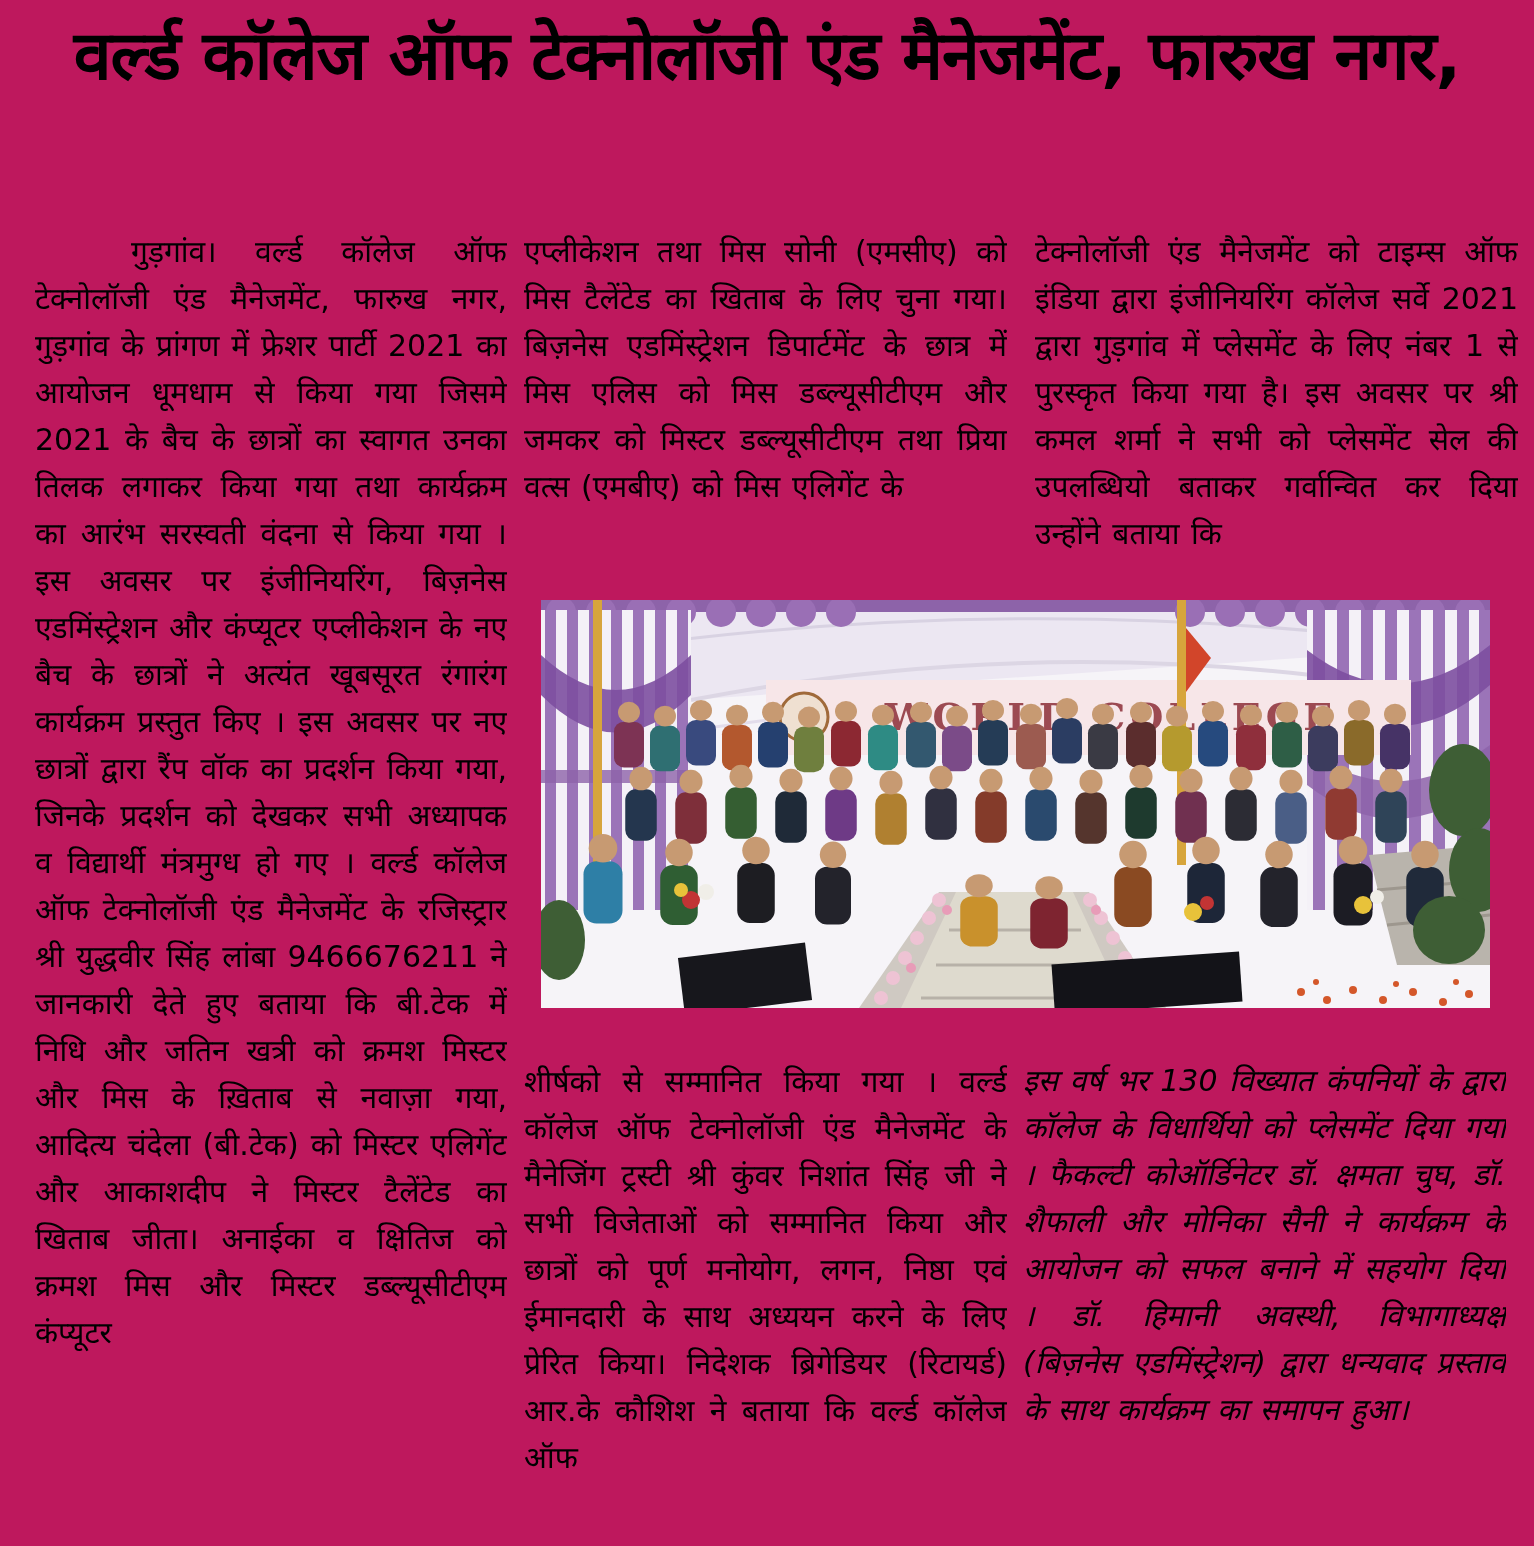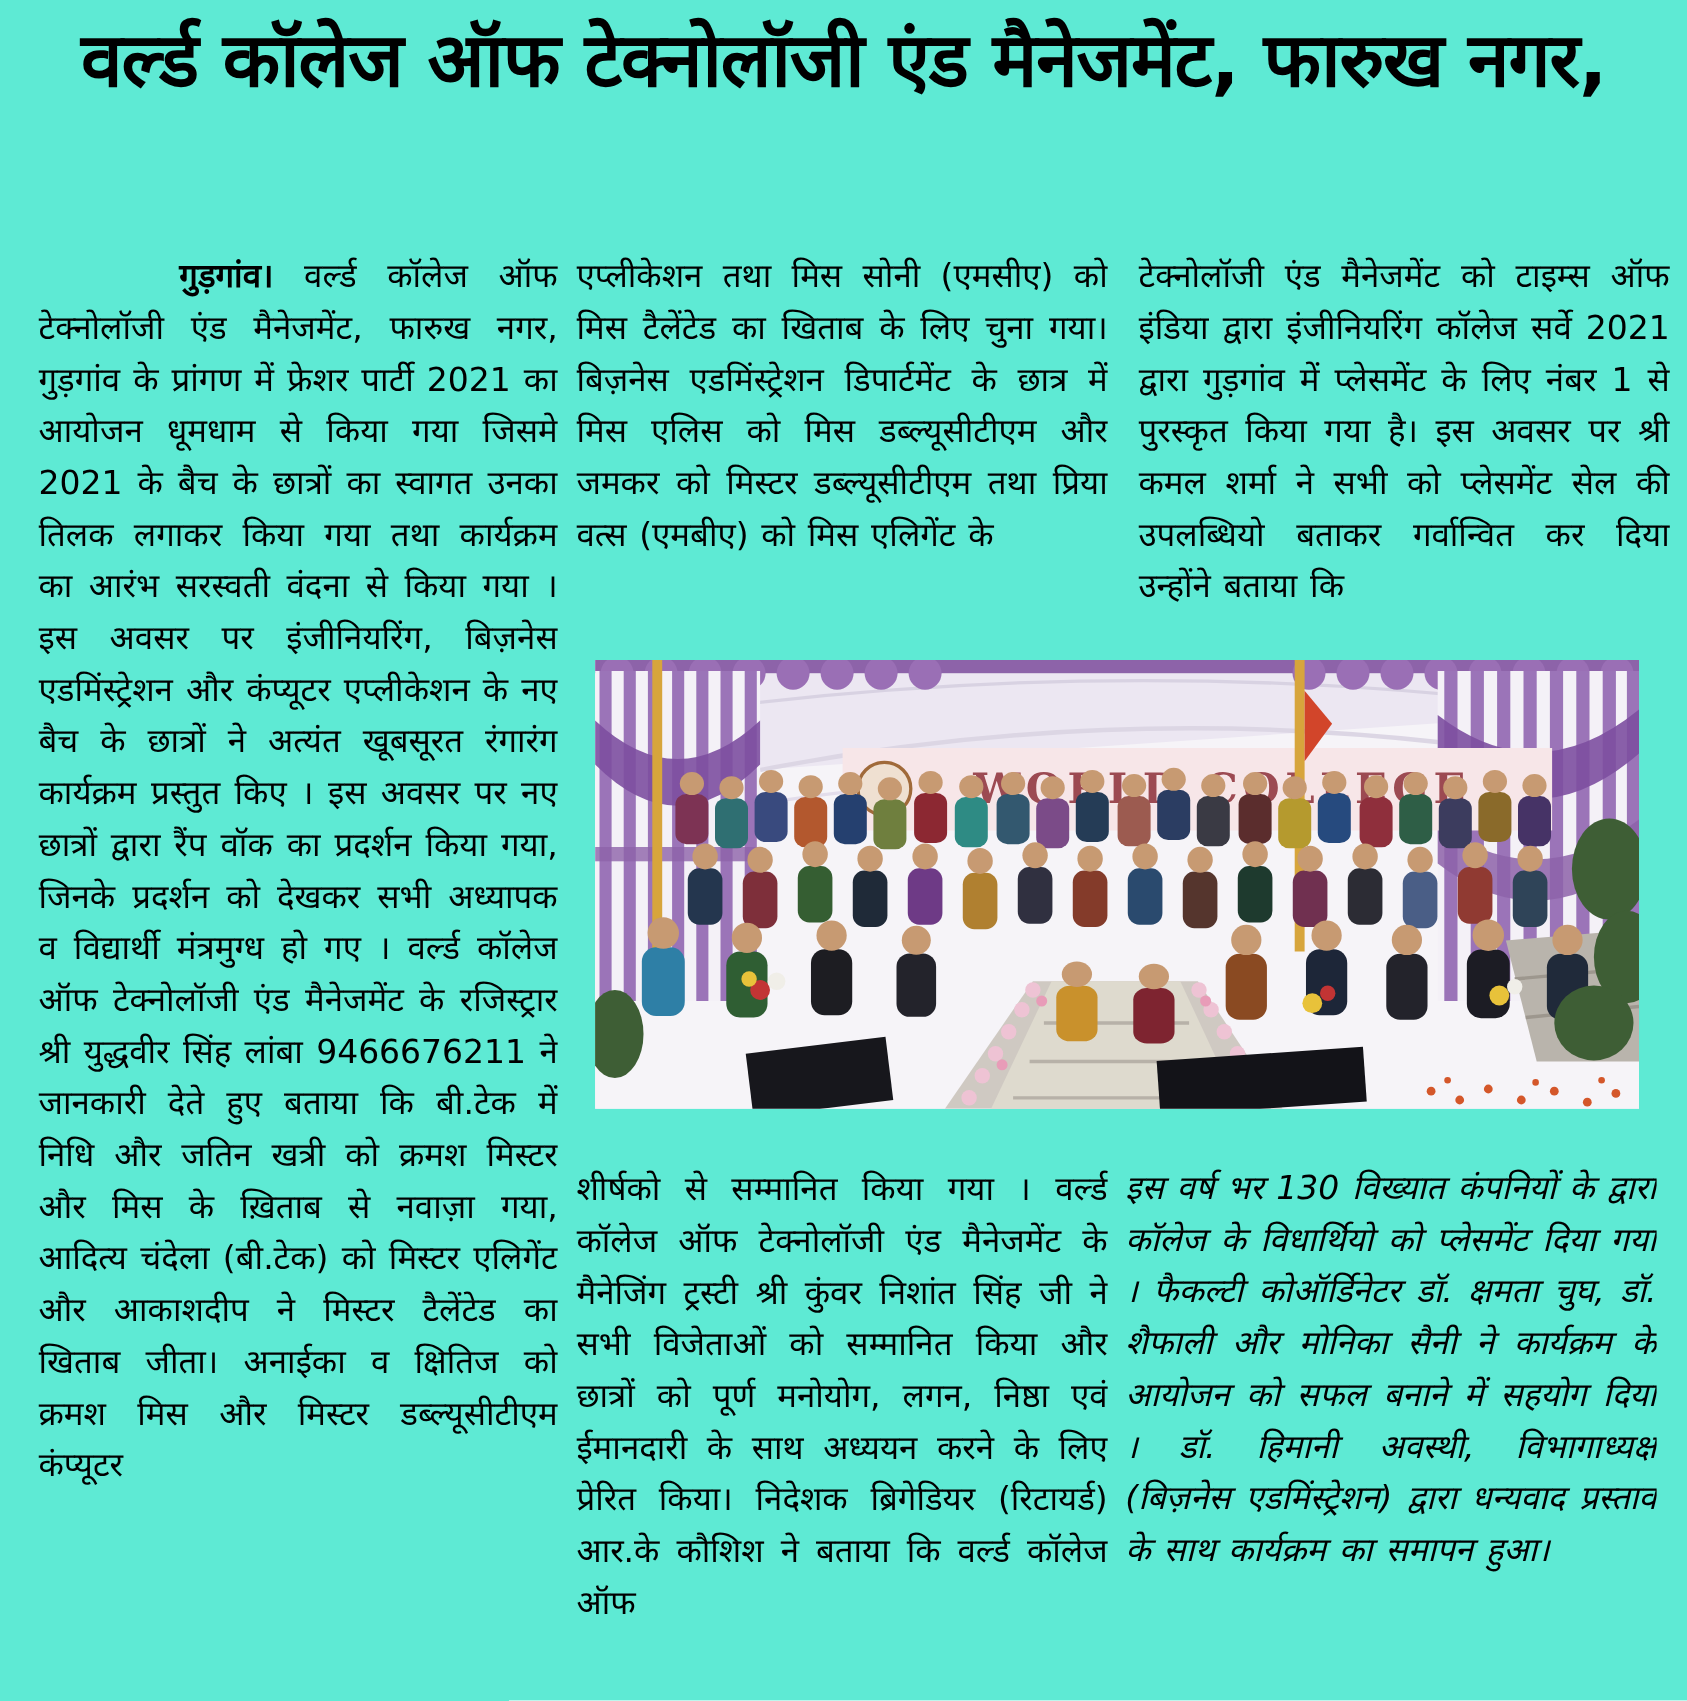--- a/index.html
+++ b/index.html
@@ -1,19 +1,19 @@
 <!DOCTYPE html>
 <html><head>
 <meta charset="utf-8">
 <style>
   html,body{margin:0;padding:0;background:#ffffff;}
   .page{
     position:relative;
     width:1534px;height:1546px;
-    background:#5eead4;
+    background:#be185d;
     color:#000000;
     font-family:"DejaVu Sans", sans-serif;
     overflow:hidden;
   }
   .headline{
     position:absolute;left:0;top:10px;width:1534px;
     text-align:center;
     font-weight:700;
     font-size:68px;
     line-height:92px;
@@ -31,21 +31,21 @@
     overflow:hidden;
     word-spacing:2px;
   }
   .col-1{left:35px;top:228px;width:472px;height:1312px;}
   .col-2-top{left:524px;top:228px;width:483px;height:376px;}
   .col-3-top{left:1023px;top:228px;width:483px;height:376px;margin-left:12px;}
   .col-2-bottom{left:524px;top:1058px;width:483px;height:483px;}
   .col-3-bottom{left:1023px;top:1057px;width:483px;height:483px;font-style:italic;}
   .col p{margin:0;}
   .col-1 p{text-indent:96px;}
-  .dateline{font-weight:700;margin-left:32px;}
+  .dateline{font-weight:400;}
   .photo{
     position:absolute;left:541px;top:600px;width:949px;height:408px;
     background:#f3f0f5;
   }
   .photo svg{display:block;width:100%;height:100%;}
   .skinhead{fill:#c79a72;}
   .bd{fill:var(--c,#31415e);}
   .banner-word{
     font-family:"DejaVu Serif", serif;
     font-weight:700;

